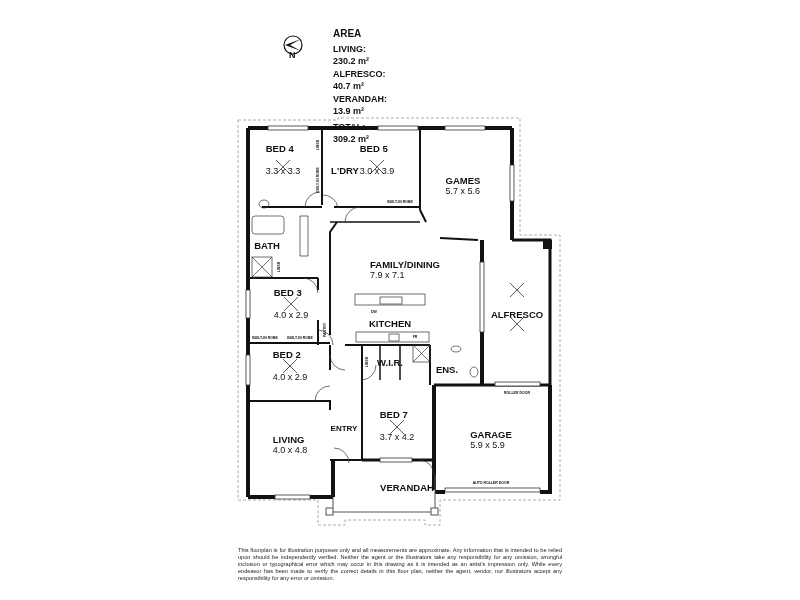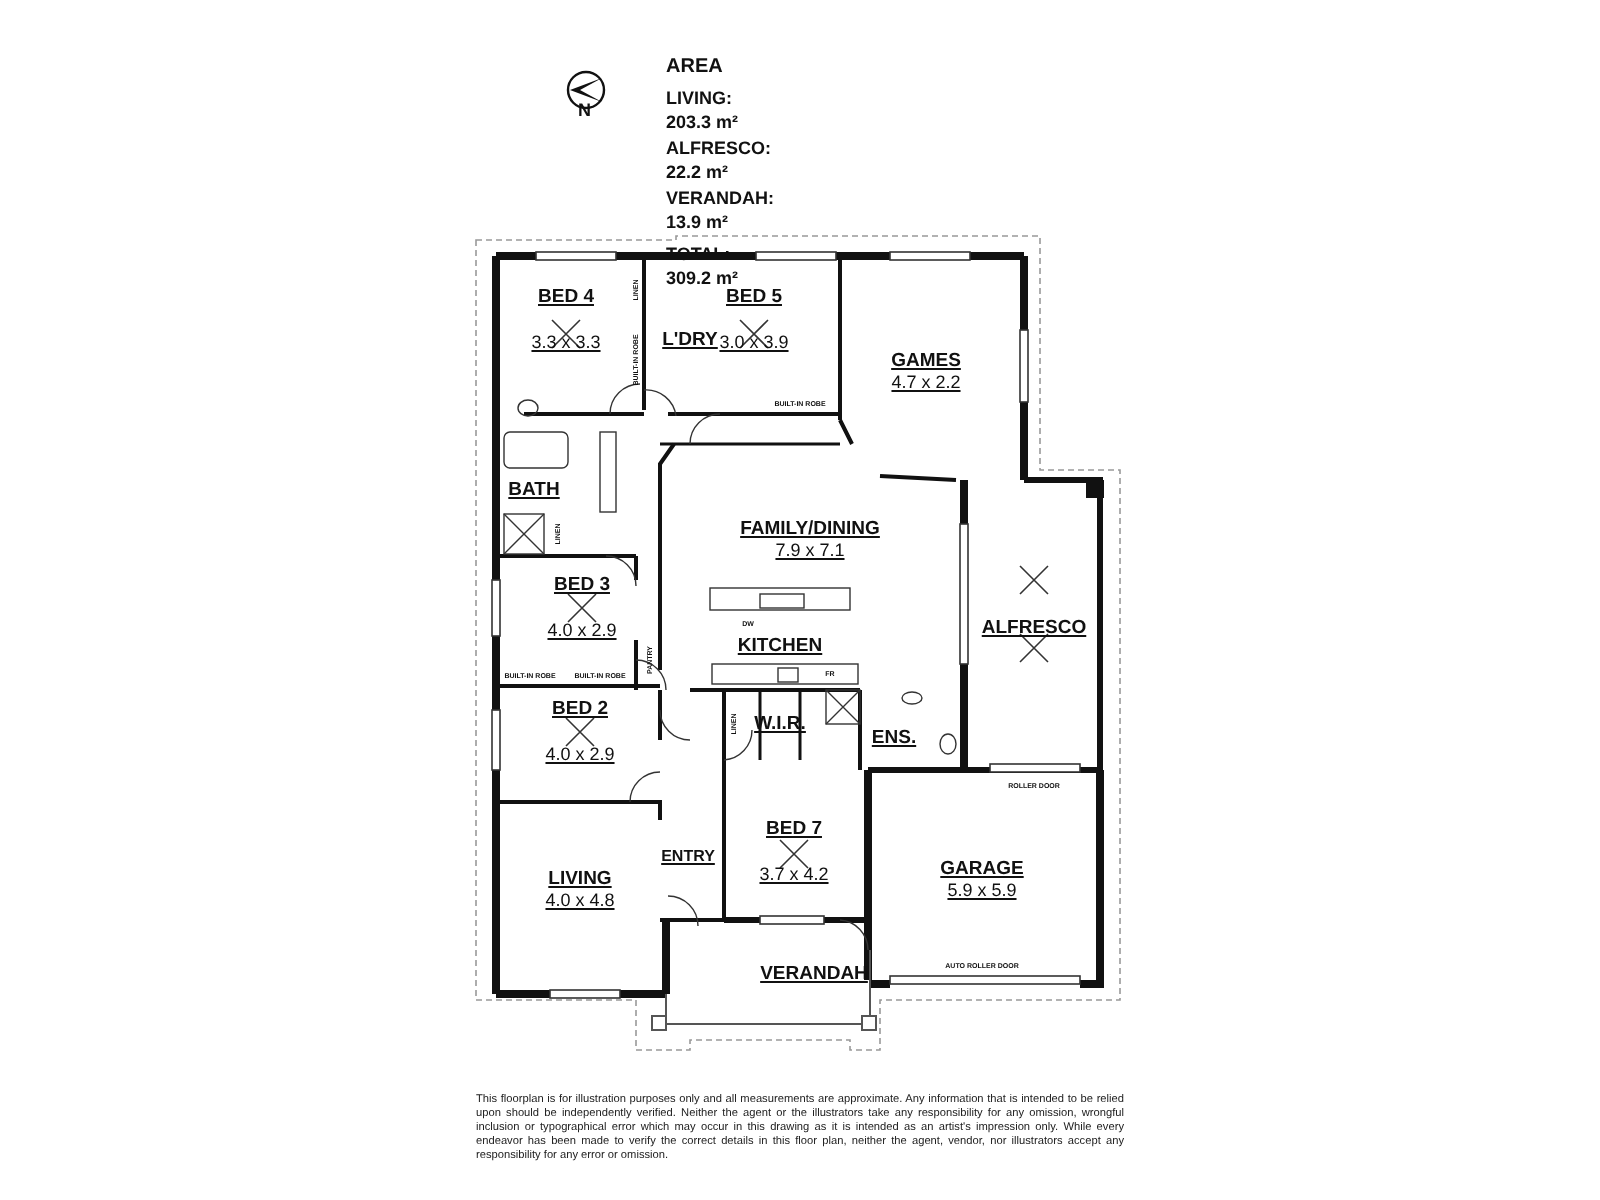--- a/index.html
+++ b/index.html
@@ -4,44 +4,44 @@
 <style>
   html,body{margin:0;padding:0;background:#fff;}
   body{width:800px;height:600px;position:relative;overflow:hidden;font-family:"Liberation Sans",sans-serif;color:#111;}
   .area-table{position:absolute;left:333px;top:28px;width:165px;font-size:9px;font-weight:bold;line-height:12.5px;}
   .area-title{font-size:10px;margin-bottom:2px;}
   .area-row{display:flex;justify-content:space-between;flex-direction:column;}
   .area-row.total{margin-top:3px;}
   .compass{position:absolute;left:282px;top:30px;width:22px;height:30px;}
   .compass-n{position:absolute;left:289px;top:50px;font-size:9px;font-weight:bold;}
   svg.plan{position:absolute;left:0;top:0;}
-  .lbl{position:absolute;text-align:center;font-weight:bold;font-size:9.5px;line-height:11px;transform:translate(-50%,-50%);white-space:nowrap;text-decoration:underline;}
+  .lbl{position:absolute;font-weight:bold;font-size:9.5px;line-height:11px;transform:translate(-50%,-50%);white-space:nowrap;}
   .lbl .dim{font-weight:normal;font-size:9px;}
   .small{position:absolute;font-size:3.5px;font-weight:bold;text-align:center;transform:translate(-50%,-50%);white-space:nowrap;}
   .vert{position:absolute;font-size:3.5px;font-weight:bold;transform:translate(-50%,-50%) rotate(-90deg);white-space:nowrap;}
   .disclaimer{position:absolute;left:238px;top:547px;width:324px;font-size:5.6px;line-height:7px;color:#222;text-align:justify;}
 </style>
 </head>
 <body>
 
 <svg class="compass" viewBox="0 0 22 22" width="22" height="22">
   <circle cx="11" cy="11" r="9" fill="none" stroke="#111" stroke-width="1.2"></circle>
   <path d="M3 11 L19 5 L8 11 L19 17 Z" fill="#111"></path>
 </svg>
 <div class="compass-n">N</div>
 
 <div class="area-table">
   <div class="area-title">AREA</div>
   <div class="area-row">
       <span>LIVING:</span>
-      <span>203.3 m²</span>
+      <span>230.2 m²</span>
     </div>
   <div class="area-row">
       <span>ALFRESCO:</span>
-      <span>22.2 m²</span>
+      <span>40.7 m²</span>
     </div>
   <div class="area-row">
       <span>VERANDAH:</span>
       <span>13.9 m²</span>
     </div>
   <div class="area-row total">
       <span>TOTAL:</span>
       <span>309.2 m²</span>
     </div>
 </div>
@@ -164,21 +164,21 @@
 <div class="lbl" style="left:377px;top:160px;">
     <div>BED 5</div>
     <div style="height:12px"></div>
     <div class="dim">3.0 x 3.9</div>
   </div>
 <div class="lbl" style="left:345px;top:170px;">
     <div>L'DRY</div>
   </div>
 <div class="lbl" style="left:463px;top:186px;">
     <div>GAMES</div>
-    <div class="dim">4.7 x 2.2</div>
+    <div class="dim">5.7 x 5.6</div>
   </div>
 <div class="lbl" style="left:267px;top:245px;">
     <div>BATH</div>
   </div>
 <div class="lbl" style="left:405px;top:270px;">
     <div>FAMILY/DINING</div>
     <div class="dim">7.9 x 7.1</div>
   </div>
 <div class="lbl" style="left:390px;top:323px;">
     <div>KITCHEN</div>

